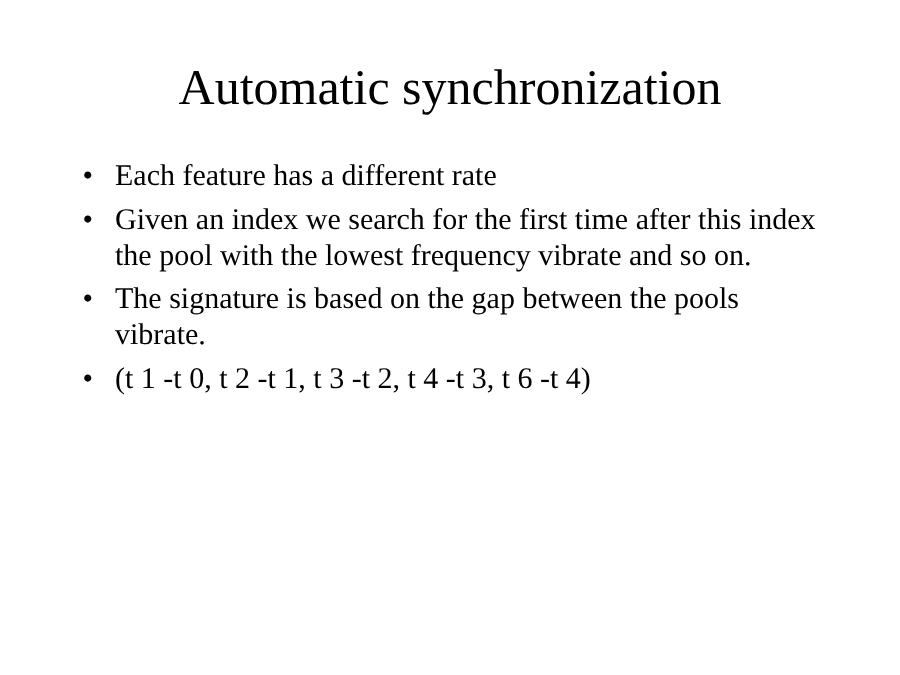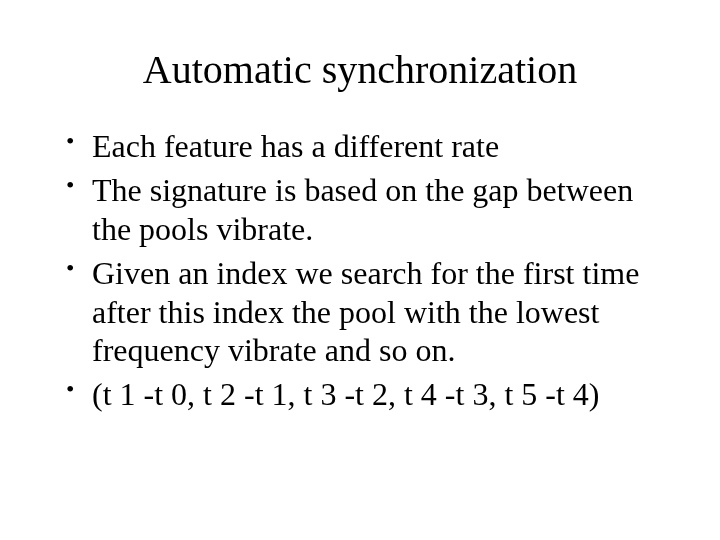--- a/index.html
+++ b/index.html
@@ -20,21 +20,21 @@
   .title {
     font-size: 40px;
     text-align: center;
     margin: 10px 0 34px 0;
     font-weight: normal;
   }
   ul.bullets {
     list-style: none;
     margin: 0;
     padding: 0 0 0 6px;
-    font-size: 32px;
+    font-size: 24px;
     line-height: 1.2;
   }
   ul.bullets > li {
     position: relative;
     padding-left: 26px;
     margin: 0 0 6px 0;
   }
   ul.bullets > li::before {
     content: "•";
     position: absolute;
@@ -44,17 +44,17 @@
     line-height: 1.2;
   }
 </style>
 </head>
 <body>
 
 <div class="slide">
   <h1 class="title">Automatic synchronization</h1>
   <ul class="bullets">
     <li>Each feature has a different rate</li>
+    <li>Given an index we search for the first time after this index the pool with the lowest frequency vibrate and so on.</li>
     <li>The signature is based on the gap between the pools vibrate.</li>
-    <li>Given an index we search for the first time after this index the pool with the lowest frequency vibrate and so on.</li>
-    <li>(t 1 -t 0, t 2 -t 1, t 3 -t 2, t 4 -t 3, t 5 -t 4)</li>
+    <li>(t 1 -t 0, t 2 -t 1, t 3 -t 2, t 4 -t 3, t 6 -t 4)</li>
   </ul>
 </div>
 
 </body></html>

